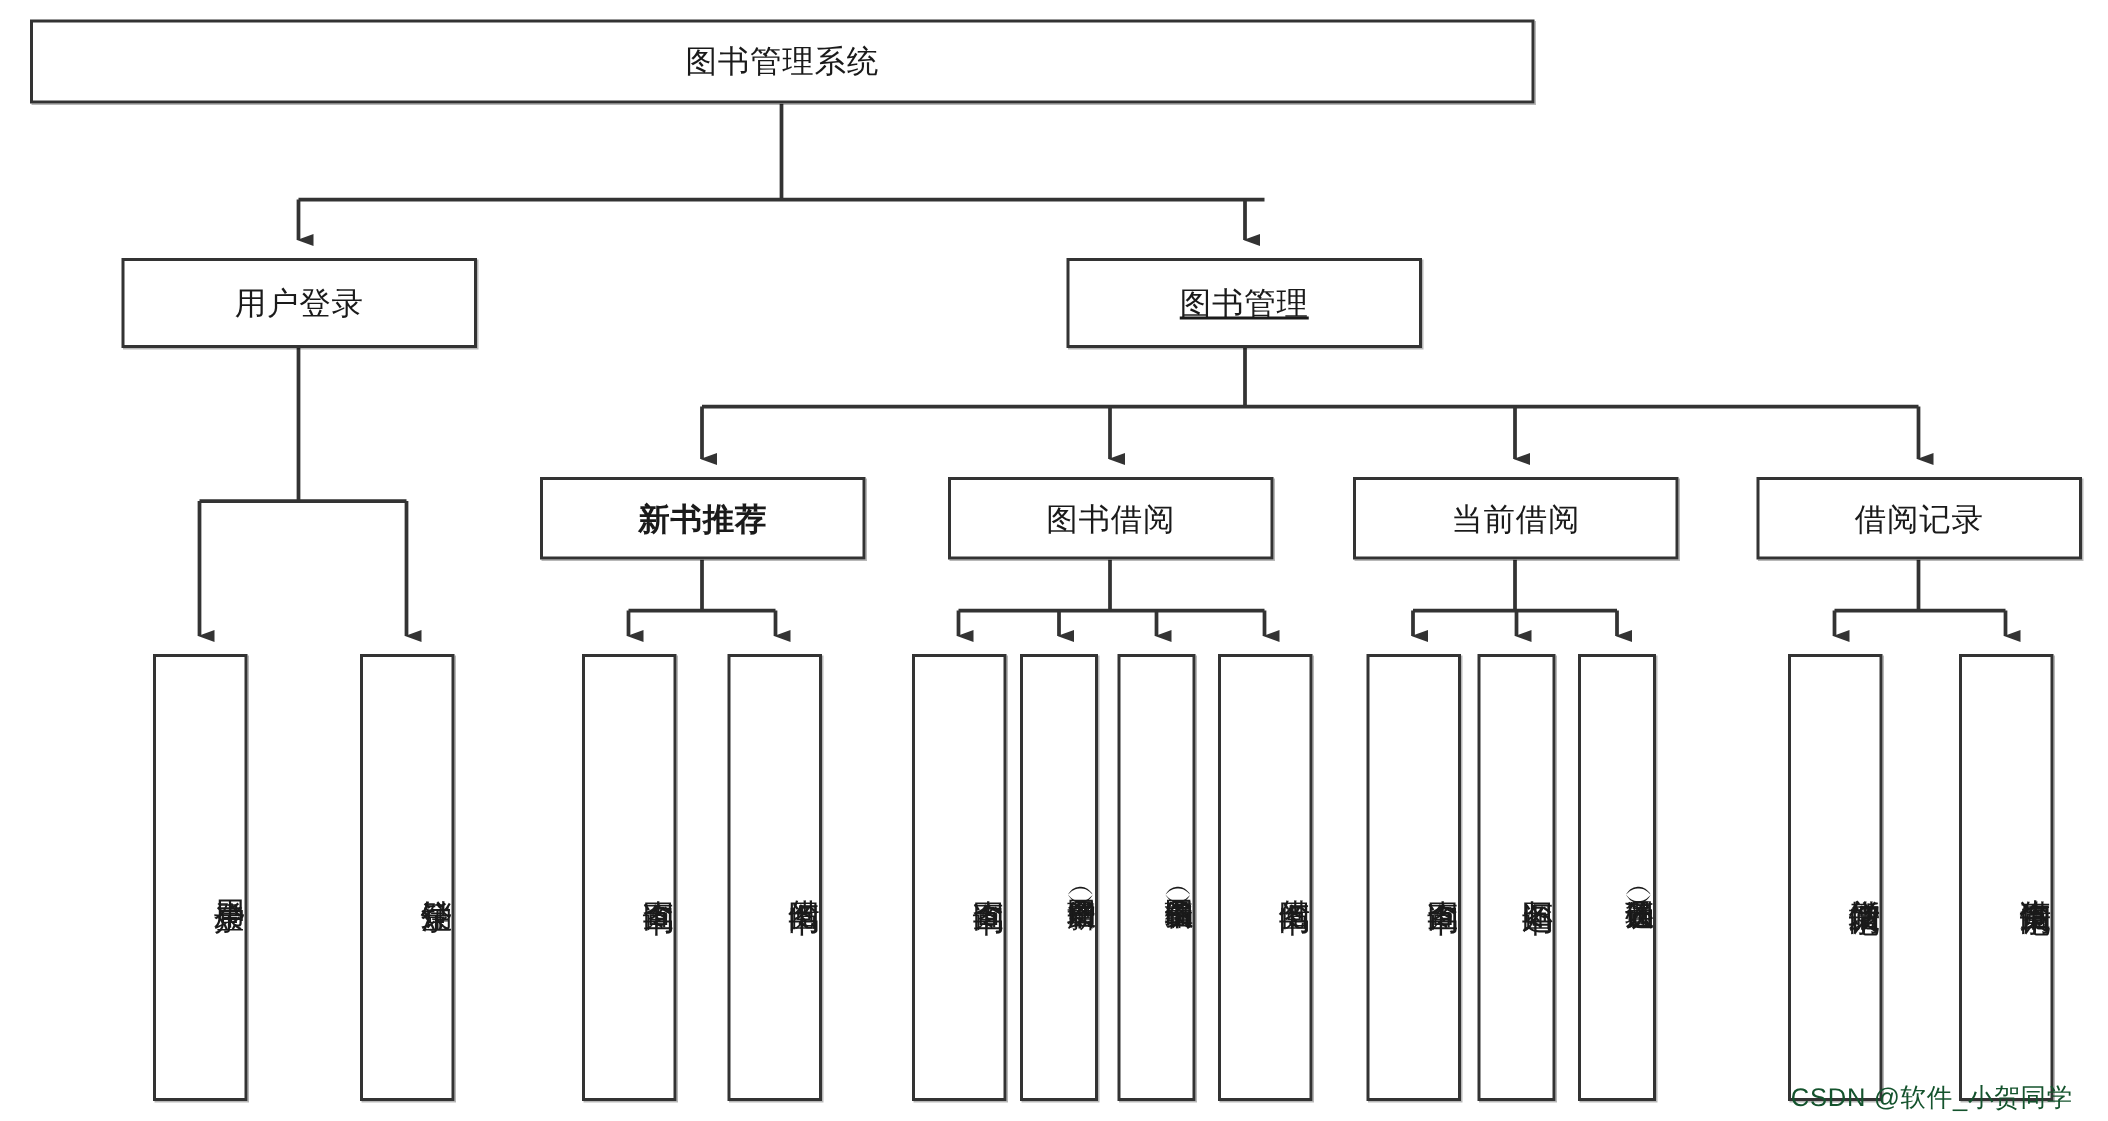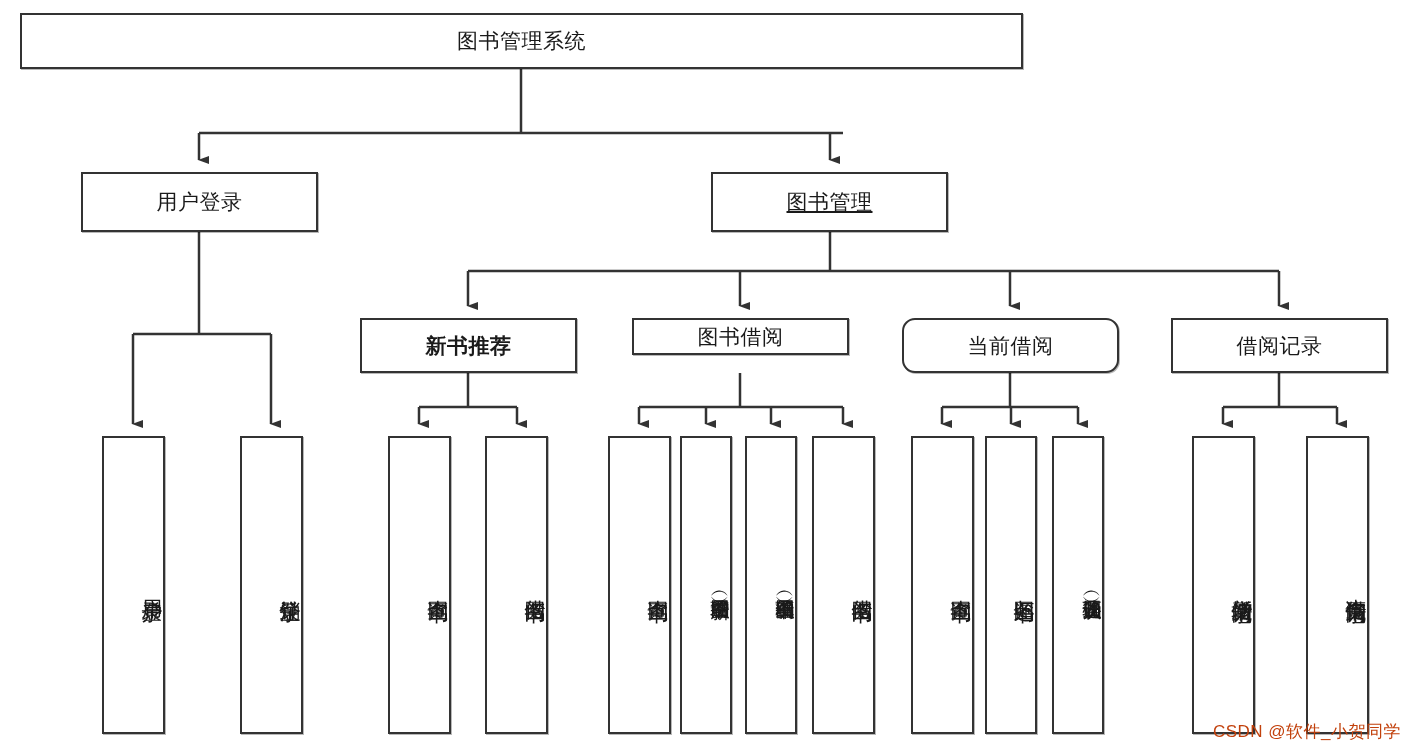--- a/index.html
+++ b/index.html
@@ -54,24 +54,24 @@
   }
   .node.vert.tight {
     font-size: 19px;
     letter-spacing: 0px;
   }
   .node-label {
     display: block;
   }
   .watermark {
     position: absolute;
-    right: 4px;
+    right: 23px;
     bottom: 4px;
     font-size: 17px;
-    color: #c2410c;
+    color: #14532d;
     letter-spacing: 0.5px;
     white-space: nowrap;
     margin-left: 46px;
   }
 </style>
 </head>
 <body>
 
 <div id="canvas">
 
@@ -133,24 +133,24 @@
   <div class="node horiz" style="left:81px; top:172px; width:237px; height:60px;">
     <span class="node-label">用户登录</span>
   </div>
   <div class="node horiz" style="left:711px; top:172px; width:237px; height:60px;text-decoration:underline;">
     <span class="node-label">图书管理</span>
   </div>
 
   <div class="node horiz" style="left:360px; top:318px; width:217px; height:55px;font-weight:bold;">
     <span class="node-label">新书推荐</span>
   </div>
-  <div class="node horiz" style="left:632px; top:318px; width:217px; height:37px;">
+  <div class="node horiz" style="left:632px; top:318px; width:217px; height:55px;">
     <span class="node-label">图书借阅</span>
   </div>
-  <div class="node horiz" style="left:902px; top:318px; width:217px; height:55px;border-radius:13px;">
+  <div class="node horiz" style="left:902px; top:318px; width:217px; height:55px;">
     <span class="node-label">当前借阅</span>
   </div>
   <div class="node horiz" style="left:1171px; top:318px; width:217px; height:55px;">
     <span class="node-label">借阅记录</span>
   </div>
 
   <div class="node vert" style="left:102px; top:436px; width:63px; height:298px;">
     <span class="node-label">用户登录</span>
   </div>
   <div class="node vert" style="left:240px; top:436px; width:63px; height:298px;">

